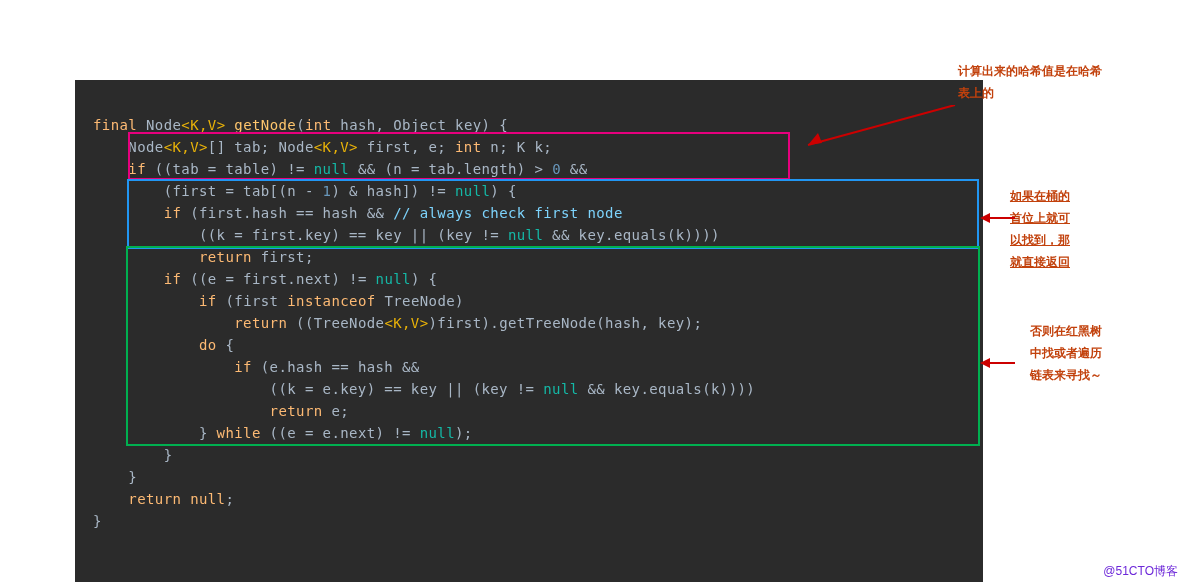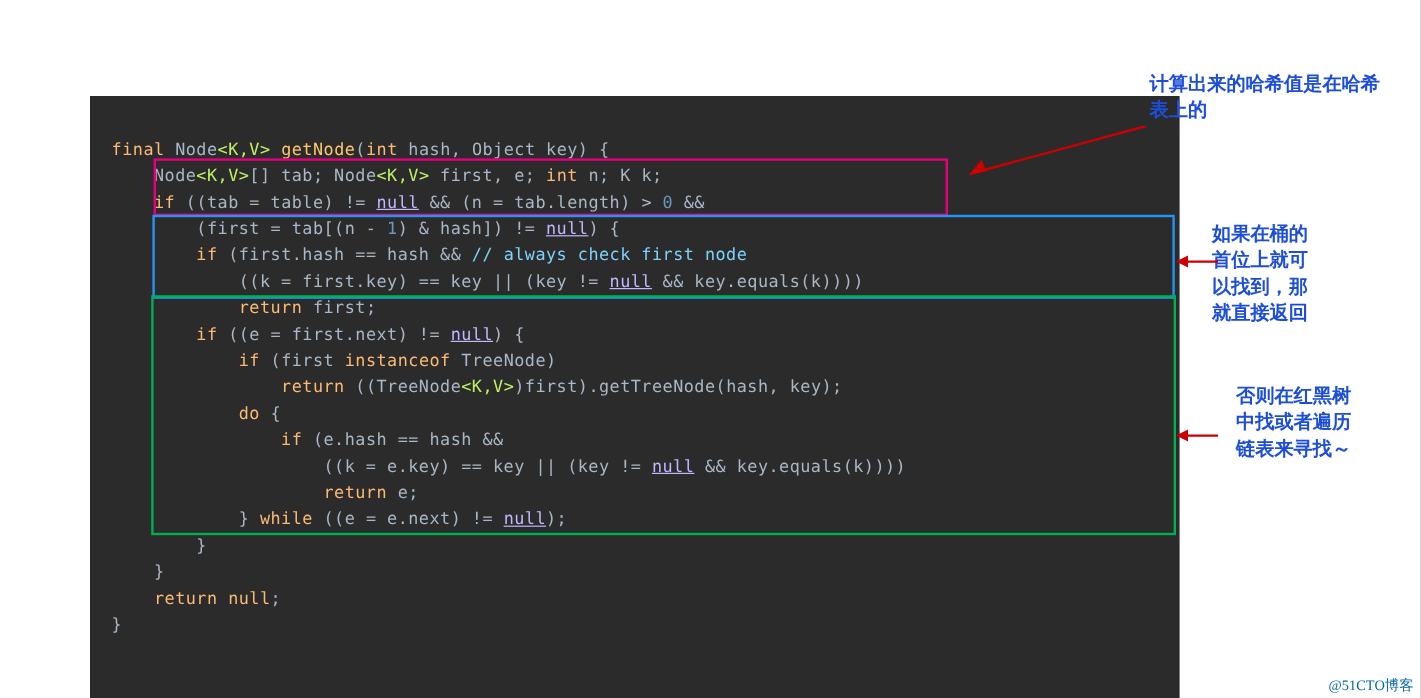--- a/index.html
+++ b/index.html
@@ -22,53 +22,53 @@
     color: #a9b7c6;
     width: 908px;
     padding: 12px 18px 16px 18px;
     font-size: 14px;
     line-height: 22px;
     white-space: pre;
     font-family: "Consolas", "Monaco", monospace;
     letter-spacing: 0.4px;
   }
   .kw   { color: #fdba74; }
-  .type { color: #bef264; text-align: center; }     
+  .type { color: #eab308; text-align: center; }     
   .fn   { color: #ffc66d; }     
   .num  { color: #6897bb; }
   .cmt  { color: #7dd3fc; }
-  .null { color: #c4b5fd; text-decoration: underline; }
+  .null { color: #14b8a6; }
   .underline { text-underline-offset: 2px; }
 
   .box { position: absolute; border: 2px solid; pointer-events: none; }
   
   .box.magenta { border-color: #e6007e; }
   .box.blue    { border-color: #2196f3; }
   .box.green   { border-color: #00b050; }
 
   .annot {
     position: absolute;
     font-family: "Microsoft YaHei", "PingFang SC", sans-serif;
     font-weight: 700;
-    font-size: 16px;
+    font-size: 12px;
     line-height: 22px;
-    color: #1d4ed8;
+    color: #c2410c;
     white-space: pre-line;
   }
 
   .arrow { position: absolute; pointer-events: none; }
   .arrow line { stroke: #cc0000; stroke-width: 2; }
   .arrow polygon { fill: #cc0000; }
 
   .watermark {
     position: absolute;
     right: 6px; bottom: 2px;
     font-size: 12px;
-    font-family: Liberation Serif, serif;
-    color: #0369a1;
+    font-family: Liberation Sans, sans-serif;
+    color: #6d28d9;
   }
 </style>
 </head>
 <body>
 
 <div class="stage">
   <div class="code">
 <span><span class="kw">final</span><span> Node</span><span class="type">&lt;K,V&gt;</span><span> </span><span class="fn">getNode</span><span>(</span><span class="kw">int</span><span> hash, Object key) {</span></span>
 <span><span>    Node</span><span class="type">&lt;K,V&gt;</span><span>[] tab; Node</span><span class="type">&lt;K,V&gt;</span><span> first, e; </span><span class="kw">int</span><span> n; K k;</span></span>
 <span><span>    </span><span class="kw">if</span><span> ((tab = table) != </span><span class="null">null</span><span> &amp;&amp; (n = tab.length) &gt; </span><span class="num">0</span><span> &amp;&amp;</span></span>
@@ -90,21 +90,21 @@
 <span><span>}</span></span>
     
     <div class="box magenta" style="left:53px; top:52px; width:662px; height:48px;"></div>
     <div class="box blue" style="left:52px; top:99px; width:852px; height:70px;"></div>
     <div class="box green" style="left:51px; top:166px; width:854px; height:200px;"></div>
   </div>
 </div>
 
 <div class="annot" style="left:958px; top:60px; width:210px;">计算出来的哈希值是在哈希
 表上的</div>
-<div class="annot" style="left:1010px; top:185px; width:110px;">如果在桶的
+<div class="annot" style="left:1010px; top:185px; width:110px;text-decoration:underline;">如果在桶的
 首位上就可
 以找到，那
 就直接返回</div>
 <div class="annot" style="left:1030px; top:320px; width:130px;">否则在红黑树
 中找或者遍历
 链表来寻找～</div>
 
 <svg class="arrow" style="left:800px; top:105px; width:160px; height:50px;">
   <line x1="155" y1="0" x2="8" y2="40"></line>
   <polygon points="8,40 18,28 22,38"></polygon>

